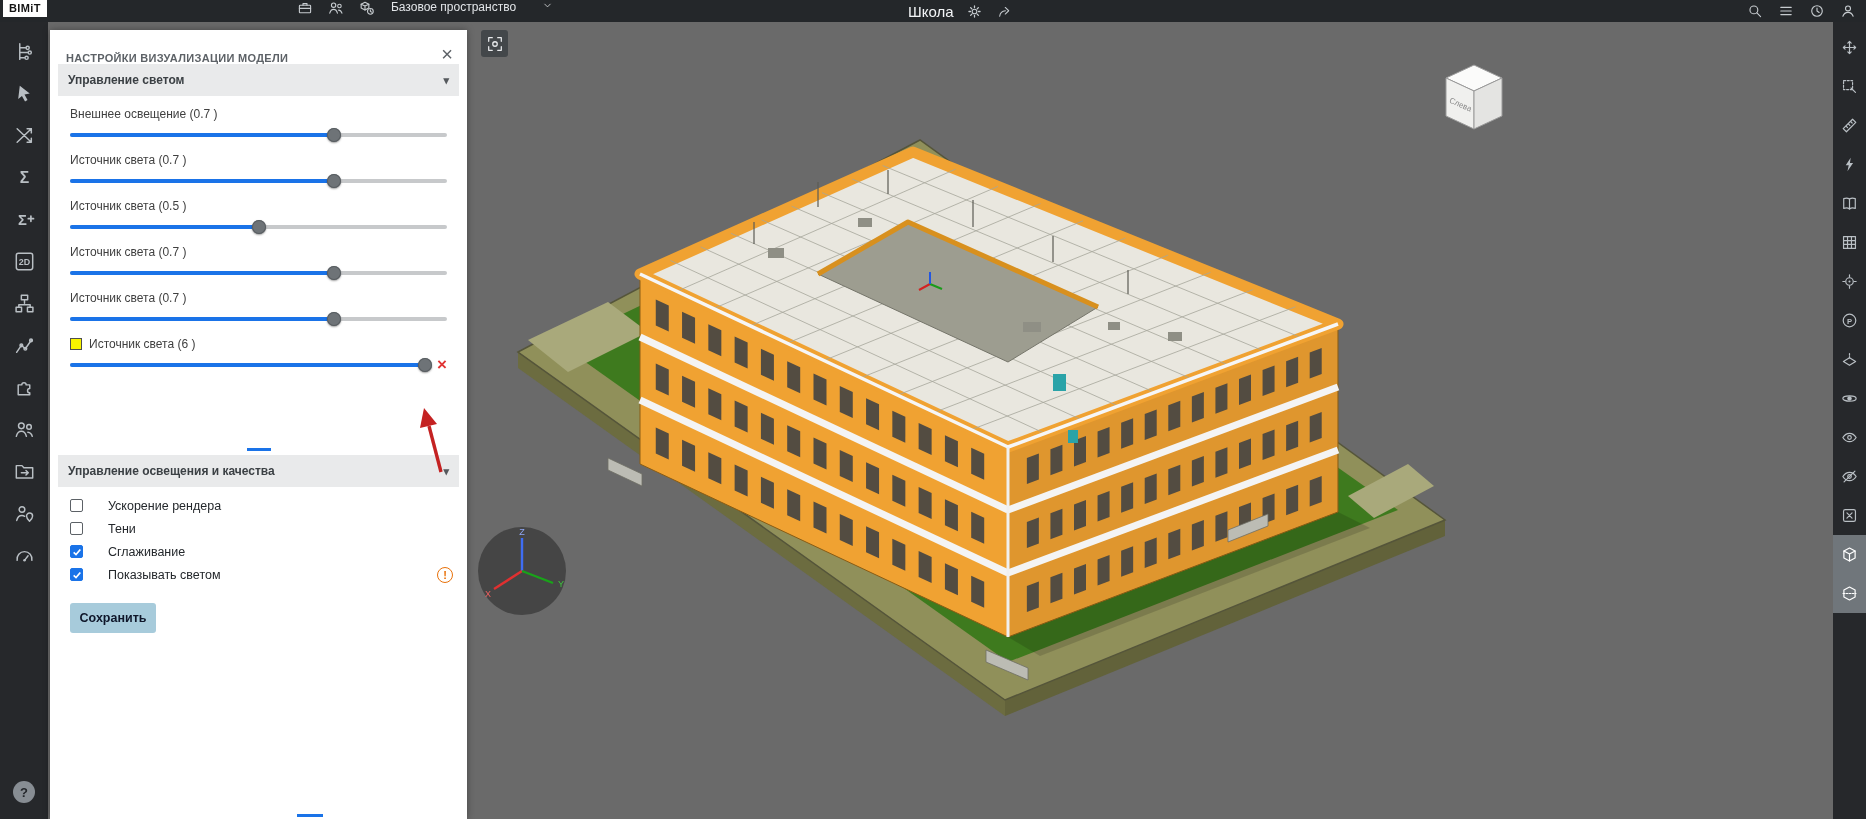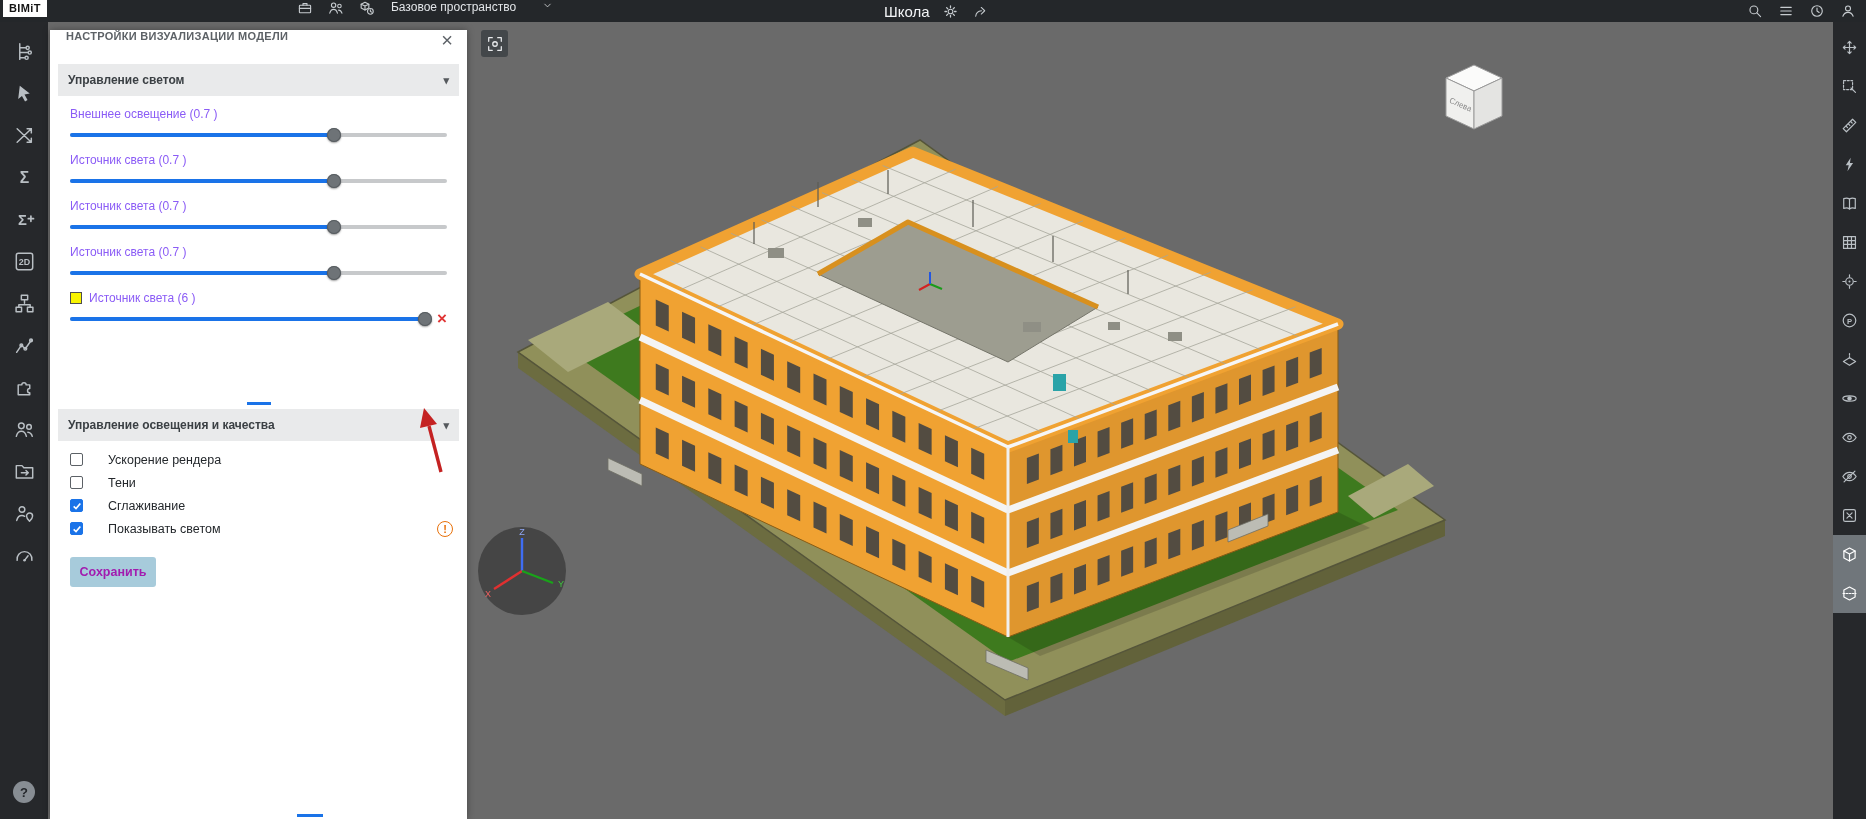--- a/index.html
+++ b/index.html
@@ -10,21 +10,21 @@
   
   .topbar{position:absolute;left:0;top:0;width:100%;height:22px;background:#24272a;
     display:flex;align-items:flex-start;color:#c6cbcf;z-index:40}
   .logo{background:#fff;color:#141414;font-weight:bold;font-size:11px;line-height:1;
     padding:3px 6px;margin-left:3px;letter-spacing:.4px}
   .tb-group{display:flex;align-items:center;gap:15px}
   #tb-left{margin-left:250px}
   .tb-btn{display:flex;align-items:center;justify-content:center;color:#c6cbcf;cursor:pointer}
   .workspace{margin-left:16px;width:162px;display:flex;align-items:center;
     justify-content:space-between;font-size:12px;color:#e2e5e8;cursor:pointer}
-  .tb-center{position:absolute;left:884px;top:0;height:22px;display:flex;align-items:center;gap:13px}
+  .tb-center{position:absolute;left:908px;top:0;height:22px;display:flex;align-items:center;gap:13px}
   .tb-title{font-size:15px;color:#f3f5f7}
   .tb-right{position:absolute;right:10px;top:0;height:22px}
 
   
   .left-sidebar{position:absolute;left:0;top:22px;bottom:0;width:48px;background:#26282b;z-index:35}
   #left-tools{padding-top:8px}
   .ltool{width:48px;height:42px;display:flex;align-items:center;justify-content:center;
     color:#b9bfc4;cursor:pointer}
   .help-btn{position:absolute;left:13px;bottom:16px;width:22px;height:22px;border-radius:50%;
     background:#878d93;color:#23262a;font-weight:bold;font-size:13px;display:flex;
@@ -39,52 +39,52 @@
   .viewport{position:absolute;left:48px;right:33px;top:22px;bottom:0;background:#6a6a6a;overflow:hidden}
   .scene{position:absolute;left:420px;top:0;width:1365px;height:797px}
   .fit-btn{position:absolute;left:433px;top:8px;width:27px;height:27px;background:#43474a;
     border-radius:3px;display:flex;align-items:center;justify-content:center;color:#e8eaec;cursor:pointer}
   .navcube{position:absolute;left:1389px;top:33px;cursor:pointer}
   .gizmo{position:absolute;left:428px;top:503px;cursor:pointer}
 
   
   .panel{position:absolute;left:50px;top:30px;width:417px;bottom:0;background:#fff;z-index:45;
     box-shadow:0 0 7px rgba(0,0,0,.35);display:flex;flex-direction:column}
-  .panel-header{height:34px;display:flex;align-items:flex-start;padding:0 14px 0 16px;flex:none}
+  .panel-header{height:34px;display:flex;align-items:flex-end;padding:0 14px 0 16px;flex:none}
   .panel-title{flex:1;font-size:11px;font-weight:bold;color:#5d6267;letter-spacing:.3px}
   .panel-close{font-size:20px;line-height:1;color:#5d6267;cursor:pointer}
   .section-bar{height:25px;margin:0 8px;background:#e9eaeb;display:flex;align-items:center;
     padding:16px 10px;font-size:12px;font-weight:bold;color:#3b4044;flex:none;cursor:pointer}
   .section-bar .chev{margin-left:auto;font-size:11px;color:#55595d}
   .add-light{margin:12px 20px 0;padding:7px 0;background:#fff;border:1px dashed #85b2e6;
     border-radius:3px;color:var(--accent);font-size:12px;text-align:center;cursor:pointer;flex:none;
     font-family:"Liberation Sans",sans-serif}
   .sliders{padding:12px 20px 0;flex:none}
   .slider-row{margin-bottom:12px}
   .slider-label-line{display:flex;align-items:center;gap:7px;margin-bottom:8px;height:12px}
-  .slider-label{font-size:12px;line-height:12px;color:#8b5cf6}
+  .slider-label{font-size:12px;line-height:12px;color:#404040}
   .swatch{width:12px;height:12px;border:1px solid #4e4e4e;flex:none;cursor:pointer}
   .slider-line{display:flex;align-items:center;gap:12px;height:14px}
   .track{position:relative;flex:1;height:4px;border-radius:2px;background:#c7c9cb;cursor:pointer}
   .fill{position:absolute;left:0;top:0;bottom:0;border-radius:2px;background:var(--accent)}
   .thumb{position:absolute;top:50%;transform:translateY(-50%);width:14px;height:14px;border-radius:50%;
     background:#6e7377;box-shadow:inset 0 0 0 1px #585d61,0 1px 2px rgba(0,0,0,.4);cursor:pointer}
   .del{color:#e03434;font-size:17px;font-weight:bold;line-height:14px;cursor:pointer;flex:none}
   .spacer{height:64px;flex:none}
   .resize-handle{width:24px;height:3px;background:var(--accent);margin:0 auto 4px;flex:none;cursor:ns-resize}
   .checks{position:relative;padding:12px 20px 0;flex:none}
   .check-row{display:flex;align-items:center;gap:25px;height:13px;margin-bottom:10px;
     font-size:12.5px;color:#24282c;cursor:pointer}
   .cb{width:13px;height:13px;border:1.5px solid #5c6166;border-radius:2px;flex:none;
     display:flex;align-items:center;justify-content:center;background:#fff}
   .cb.on{background:var(--accent);border-color:var(--accent)}
   .warning{position:absolute;top:80px;right:14px;width:16px;height:16px;border:1.6px solid #e8710a;
     border-radius:50%;color:#e8710a;font-size:11px;font-weight:bold;display:flex;
     align-items:center;justify-content:center}
-  .save-btn{margin:12px 0 1px 20px;width:86px;height:30px;background:#a7cbdb;color:#a21caf;
+  .save-btn{margin:12px 0 1px 20px;width:86px;height:30px;background:#a7cbdb;color:#0f172a;
     font-size:12.5px;font-weight:bold;border:none;border-radius:3px;cursor:pointer;flex:none;
     font-family:"Liberation Sans",sans-serif}
   .scroll-thumb{position:absolute;left:247px;bottom:2px;width:26px;height:3px;background:var(--accent)}
 
   .annot{position:absolute;left:408px;top:398px;z-index:60}
 </style>
 </head>
 <body>
 
 <div class="stage">
@@ -639,20 +639,31 @@
           </div>
           <div class="slider-line">
             <div class="track">
               <div class="fill" style="width:70%"></div>
               <div class="thumb" style="left:calc(70% - 7px)"></div>
             </div>
           </div>
         </div>
         <div class="slider-row">
           <div class="slider-label-line">
+            <span class="slider-label">Источник света (0.5 )</span>
+          </div>
+          <div class="slider-line">
+            <div class="track">
+              <div class="fill" style="width:50%"></div>
+              <div class="thumb" style="left:calc(50% - 7px)"></div>
+            </div>
+          </div>
+        </div>
+        <div class="slider-row">
+          <div class="slider-label-line">
             <span class="slider-label">Источник света (0.7 )</span>
           </div>
           <div class="slider-line">
             <div class="track">
               <div class="fill" style="width:70%"></div>
               <div class="thumb" style="left:calc(70% - 7px)"></div>
             </div>
           </div>
         </div>
         <div class="slider-row">

